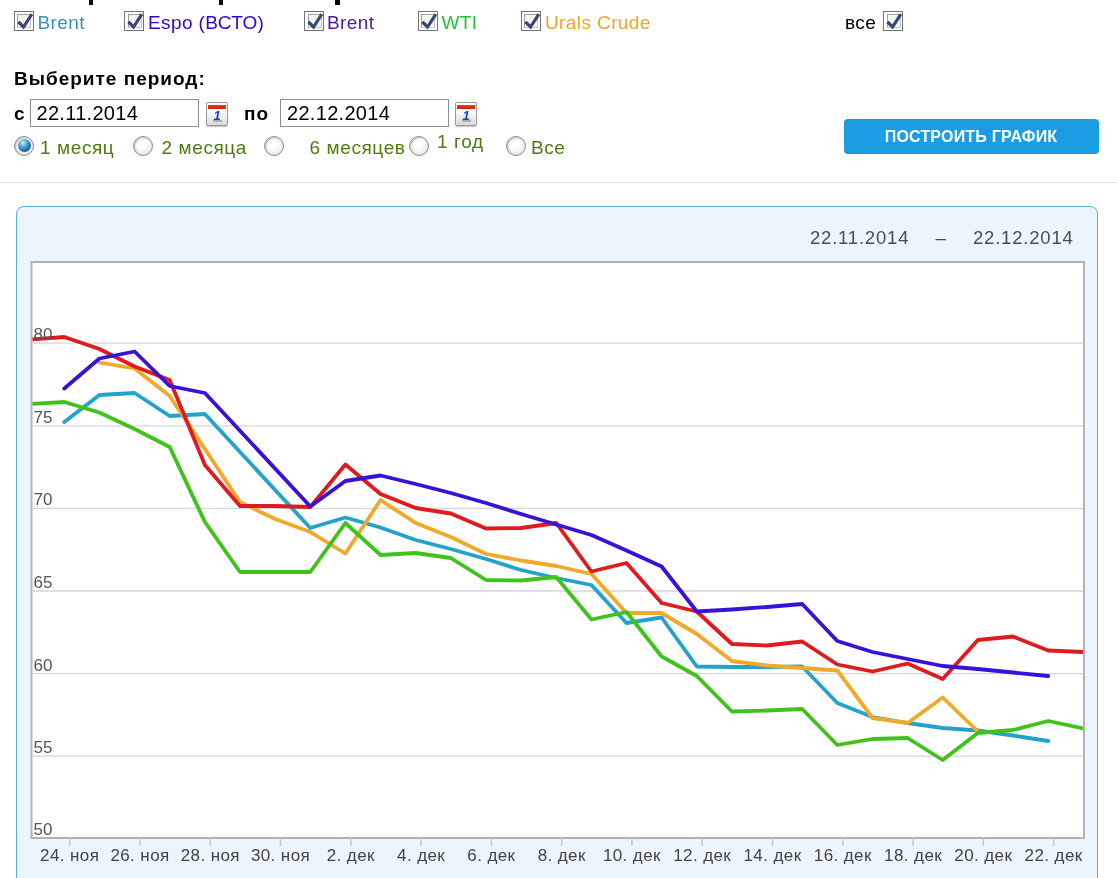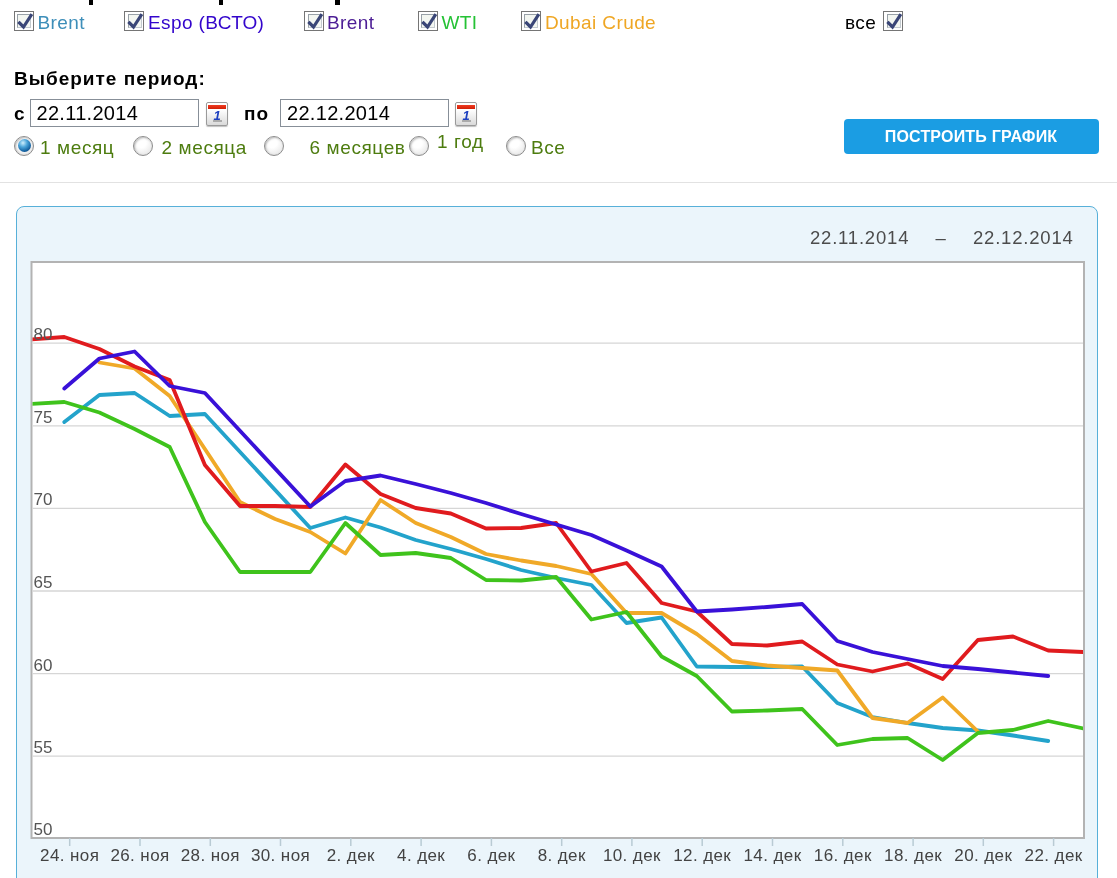--- a/index.html
+++ b/index.html
@@ -54,21 +54,21 @@
       <path d="M2.5 10 L6.5 14 L14 2.5" fill="none" stroke="#3a4677" stroke-width="3.2" stroke-linecap="square"></path>
     </svg>
   </div>
 <span class="cblbl" style="left:441.5px;color:#25c235;">WTI</span>
 <div class="cb" style="left:520.6px;top:10.9px;">
     <div class="in"></div>
     <svg width="17" height="18" viewBox="0 0 17 18">
       <path d="M2.5 10 L6.5 14 L14 2.5" fill="none" stroke="#3a4677" stroke-width="3.2" stroke-linecap="square"></path>
     </svg>
   </div>
-<span class="cblbl" style="left:545px;color:#efa623;">Dubai Crude</span>
+<span class="cblbl" style="left:545px;color:#efa623;">Urals Crude</span>
 <span class="cblbl" style="left:845px;color:#000;">все</span>
 <div class="cb" style="left:883px;top:10.7px;">
     <div class="in"></div>
     <svg width="17" height="18" viewBox="0 0 17 18">
       <path d="M2.5 10 L6.5 14 L14 2.5" fill="none" stroke="#3a4677" stroke-width="3.2" stroke-linecap="square"></path>
     </svg>
   </div>
 
 <span class="hdr" style="left:14px;top:68px;text-align:right;">Выберите период:</span>
 <span class="hdr" style="left:14px;top:103px;">с</span>

